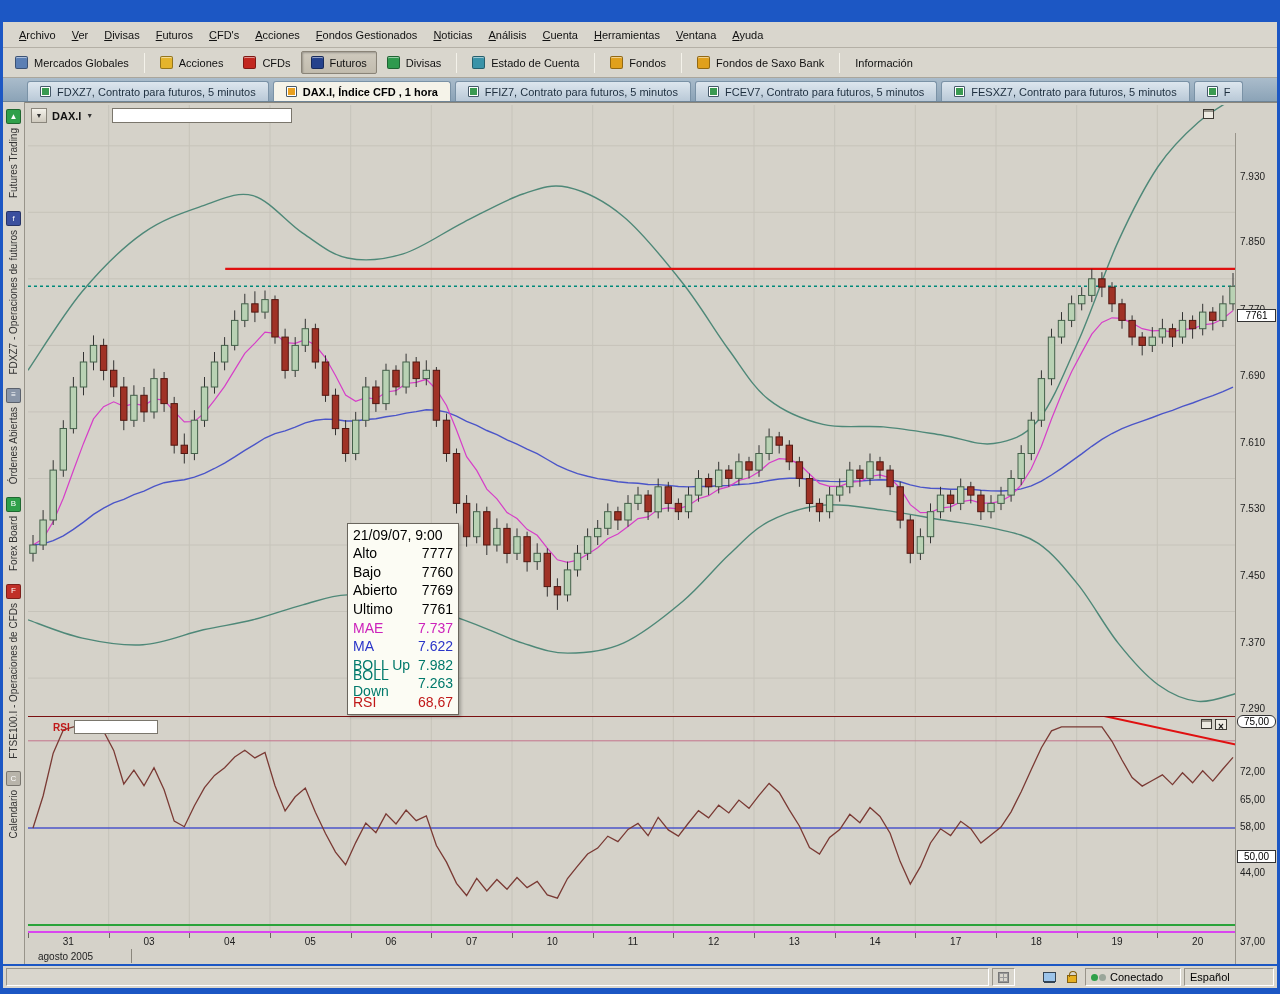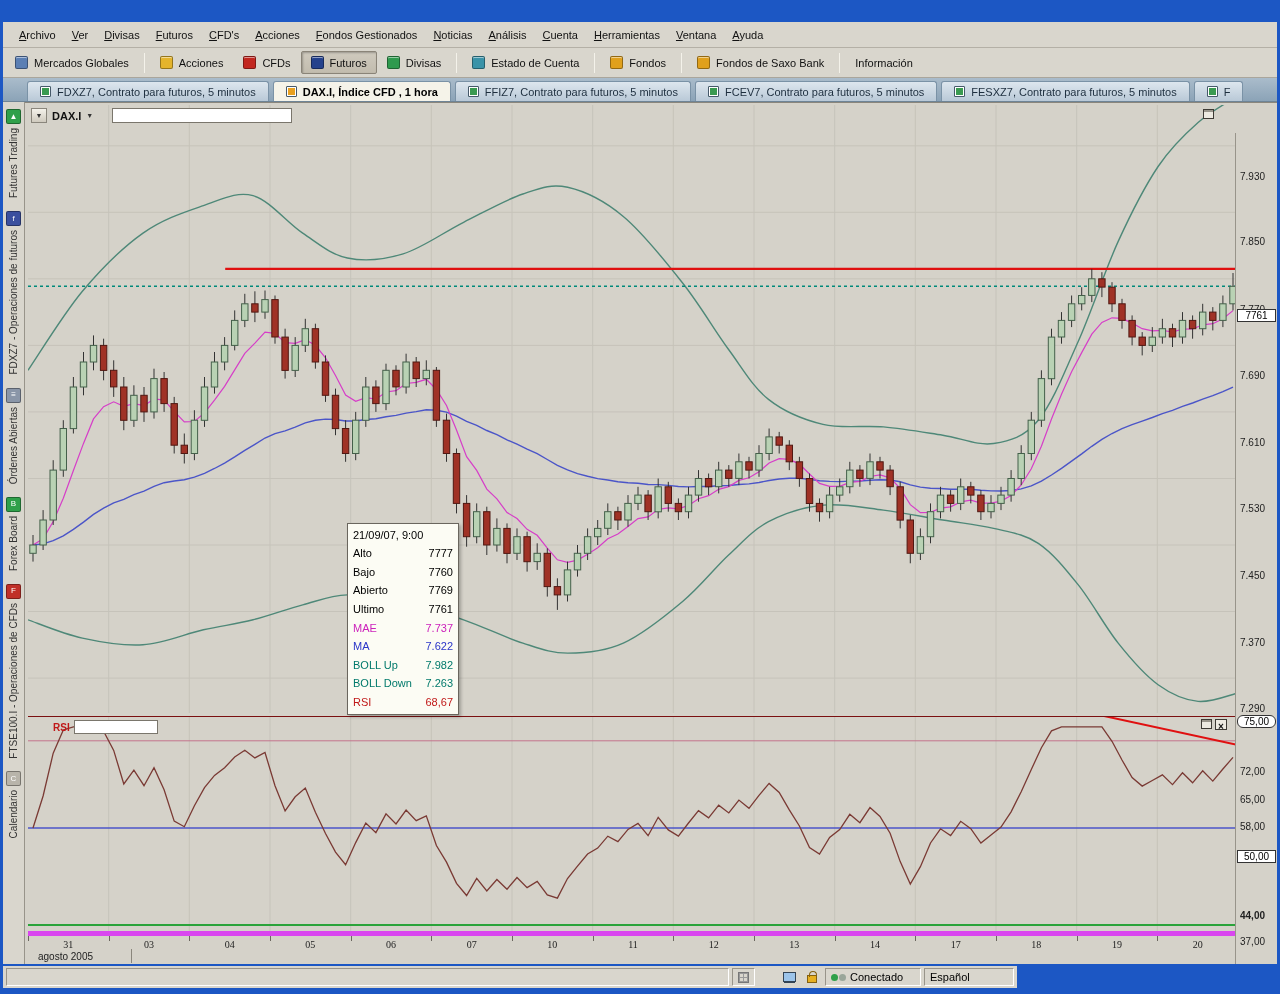--- a/index.html
+++ b/index.html
@@ -72,39 +72,39 @@
   .plot-max{width:11px;height:10px;border:1px solid #3d3a34;background:#edeae1;box-shadow:inset 0 2px 0 #9a968c;}
   #mainmax{position:absolute;left:1178px;top:6px;}
   #rsictrl{position:absolute;left:1176px;top:616px;display:flex;gap:3px;}
   .plot-close{width:12px;height:11px;border:1px solid #3d3a34;background:#edeae1;text-align:center;}
   .plot-close::after{content:"×";font-size:10px;line-height:10px;color:#111;font-weight:bold;}
 
   #rsiheader{position:absolute;left:28px;top:617px;display:flex;align-items:center;gap:4px;}
   .rsi-label{color:#c01818;font-size:10px;font-weight:bold;}
   .rsi-input{width:84px;height:14px;border:1px solid #7a766c;background:#fff;font-size:10px;}
 
-  #xaxis{position:absolute;left:3px;top:828px;width:1210px;height:18px;border-top:5px solid #d946ef;background:#d5d2c9;font-family:Liberation Serif, serif;}
+  #xaxis{position:absolute;left:3px;top:828px;width:1210px;height:18px;border-top:2px solid #d946ef;background:#d5d2c9;}
   .xlabel{position:absolute;top:3px;transform:translateX(-50%);font-size:10px;color:#222;}
   .xtick{position:absolute;top:0;width:1px;height:5px;background:#6a665e;}
   #monthrow{position:absolute;left:3px;top:846px;width:1210px;height:16px;background:#d5d2c9;}
   #monthrow span{position:absolute;left:10px;top:2px;font-size:10px;color:#222;}
   .month-tick{position:absolute;left:103px;top:0;width:1px;height:14px;background:#8a867c;}
 
   #axiscol{position:absolute;right:0;top:0;width:42px;height:846px;background:#d5d2c9;border-left:1px solid #98948a;margin-top:30px;}
   .plabel{position:absolute;left:4px;font-size:10px;color:#222;white-space:nowrap;}
   .pricebox{position:absolute;left:1px;width:39px;background:#fff;border:1px solid #333;text-align:center;font-size:10px;padding:0;}
 
   
   #tooltip{position:absolute;left:322px;top:420px;width:112px;background:#fcfcf4;border:1px solid #6a665e;
-    box-shadow:2px 2px 3px rgba(0,0,0,.25);font-size:11px;padding:2px 5px 3px;}
+    box-shadow:2px 2px 3px rgba(0,0,0,.25);font-size:14px;padding:2px 5px 3px;}
   .tt-header{height:18px;line-height:18px;color:#000;}
   .tt-row{display:flex;justify-content:space-between;height:18.6px;align-items:center;}
 
   
-  #statusbar{position:absolute;left:3px;top:966px;width:1014px;height:22px;background:#d9d6cd;
+  #statusbar{position:absolute;left:3px;top:966px;width:1274px;height:22px;background:#d9d6cd;
     display:flex;align-items:center;gap:3px;padding:2px 3px;}
   .sp{height:18px;border:1px solid;border-color:#98948a #fff #fff #98948a;display:flex;align-items:center;gap:4px;padding:0 5px;}
   .sp-main{flex:1;}
   .sp-gap{width:18px;}
   .grid-icon{width:11px;height:11px;border:1px solid #777;
     background-image:linear-gradient(#999 1px,transparent 1px),linear-gradient(90deg,#999 1px,transparent 1px);background-size:4px 4px;}
   .mini{width:20px;height:18px;display:flex;align-items:center;justify-content:center;}
   .pc-icon{width:13px;height:10px;border:1px solid #345;background:#9cc4ea;box-shadow:0 2px 0 -1px #345;}
   .lock-icon{width:10px;height:8px;background:#e8b020;border:1px solid #846010;position:relative;margin-top:4px;}
   .lock-icon::before{content:"";position:absolute;left:1px;top:-5px;width:6px;height:5px;border:1px solid #846010;border-bottom:none;border-radius:4px 4px 0 0;}
@@ -577,21 +577,21 @@
         <div class="plabel" style="top: 370.45px;">7.530</div>
         <div class="plabel" style="top: 436.989px;">7.450</div>
         <div class="plabel" style="top: 503.528px;">7.370</div>
         <div class="plabel" style="top: 570.067px;">7.290</div>
         <div class="pricebox" style="top: 176.319px;">7761</div>
         <div class="pricebox" style="top: 582px; border-radius: 6px;">75,00</div>
         <div class="plabel" style="top: 632.778px;">72,00</div>
         <div class="plabel" style="top: 660.519px;">65,00</div>
         <div class="plabel" style="top: 688.259px;">58,00</div>
         <div class="pricebox" style="top: 716.963px;">50,00</div>
-        <div class="plabel" style="top: 777px; font-weight: bold;">44,00</div>
+        <div class="plabel" style="top: 734px;">44,00</div>
         <div class="plabel" style="top: 803px;">37,00</div>
         <div class="plabel" style="top: 830px;">30,00</div>
       </div>
 
     <div id="tooltip">
       <div class="tt-header">21/09/07, 9:00</div>
       <div id="ttrows">
           <div class="tt-row">
             <span style="color: rgb(0, 0, 0);">Alto</span>
             <span style="color: rgb(0, 0, 0);">7777</span>

